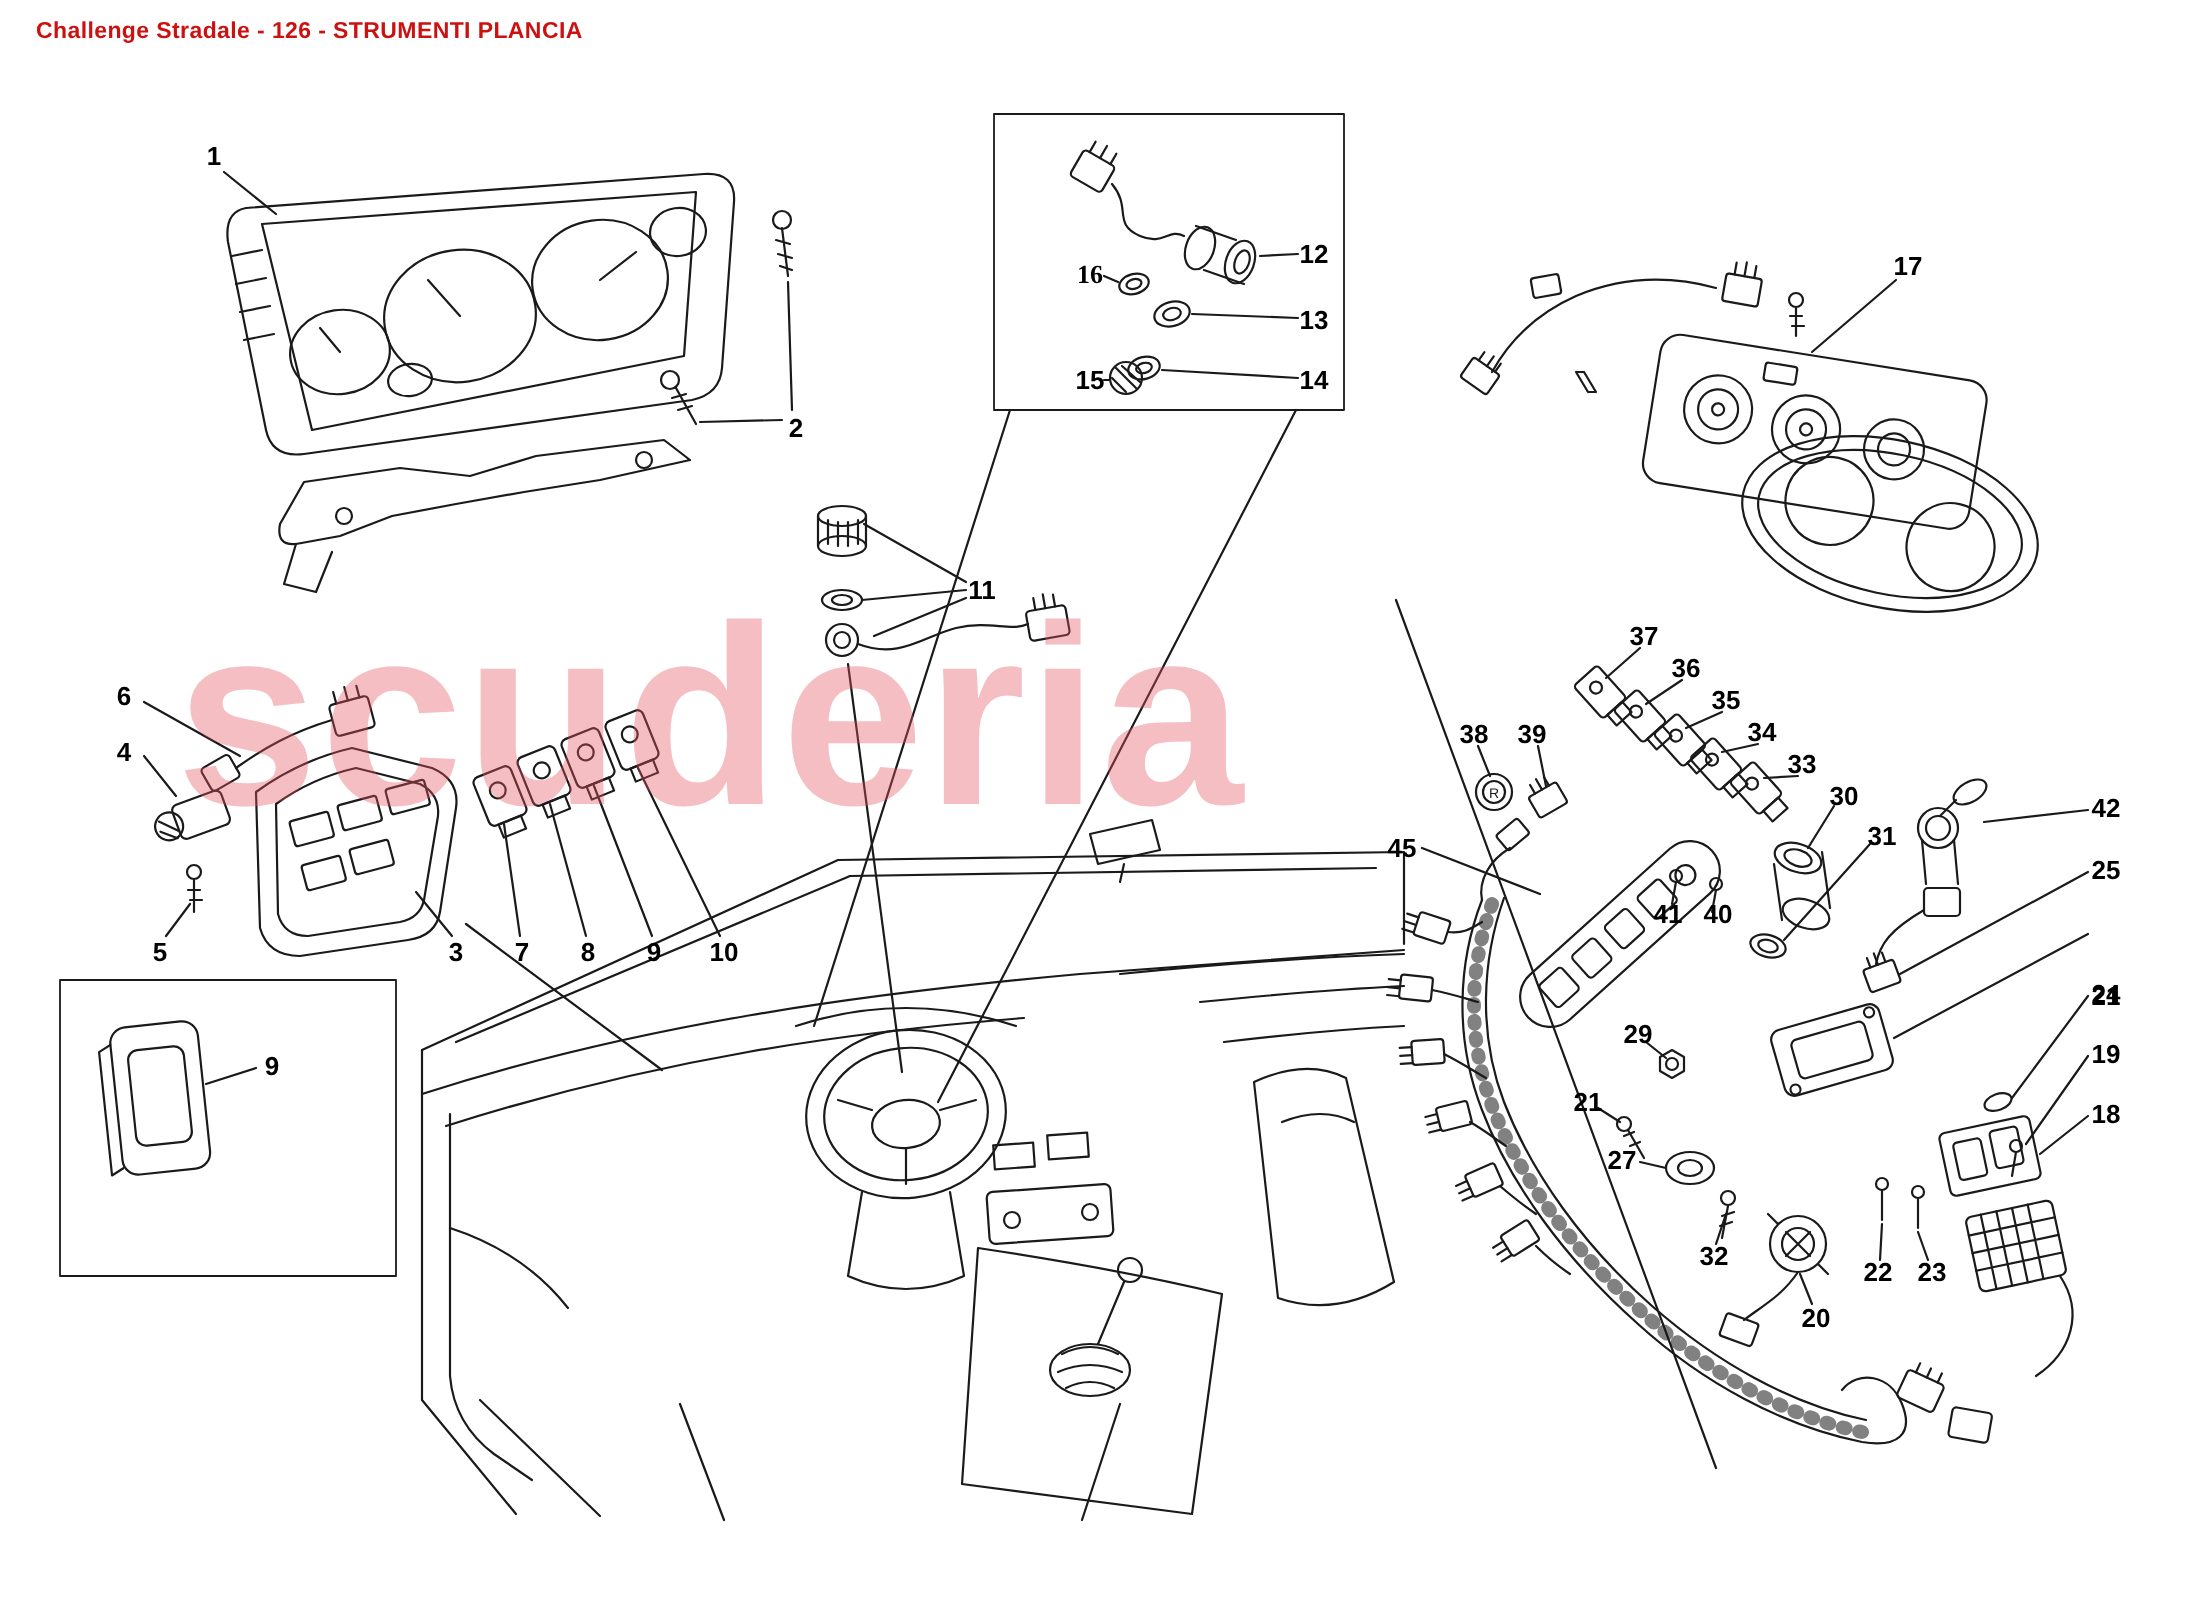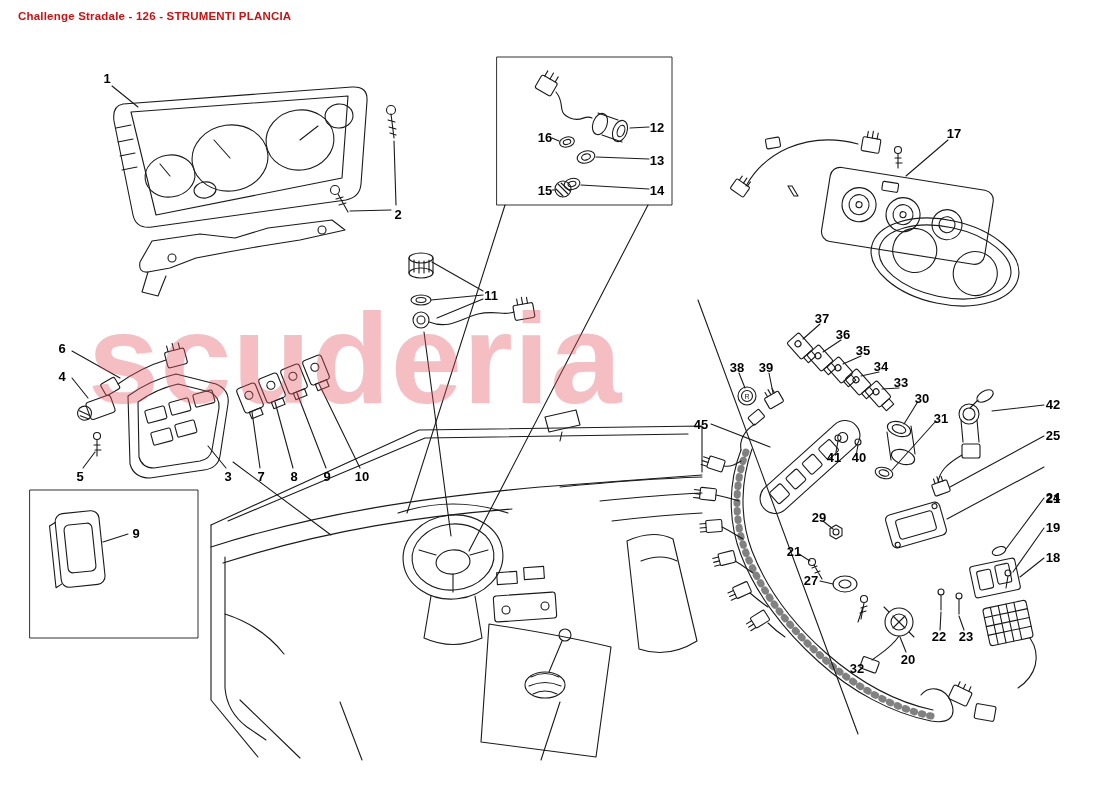--- a/index.html
+++ b/index.html
@@ -434,21 +434,21 @@
           </g>
       </g>
     </g>
   </svg>
 
   <div class="wm-primary">scuderia</div>
 
   <div class="labels-layer">
       <span class="part-label" style="left: 107px; top: 78px;">1</span>
       <span class="part-label" style="left: 398px; top: 214px;">2</span>
-      <span class="part-label" style="left: 545px; top: 137px;">16</span>
+      <span class="part-label" style="left: 545px; top: 137px; font-family: Liberation Serif, serif;">16</span>
       <span class="part-label" style="left: 545px; top: 190px;">15</span>
       <span class="part-label" style="left: 657px; top: 127px;">12</span>
       <span class="part-label" style="left: 657px; top: 160px;">13</span>
       <span class="part-label" style="left: 657px; top: 190px;">14</span>
       <span class="part-label" style="left: 954px; top: 133px;">17</span>
       <span class="part-label" style="left: 62px; top: 348px;">6</span>
       <span class="part-label" style="left: 62px; top: 376px;">4</span>
       <span class="part-label" style="left: 80px; top: 476px;">5</span>
       <span class="part-label" style="left: 228px; top: 476px;">3</span>
       <span class="part-label" style="left: 261px; top: 476px;">7</span>
@@ -471,20 +471,20 @@
       <span class="part-label" style="left: 1053px; top: 466px; margin-top: 32px;">21</span>
       <span class="part-label" style="left: 1053px; top: 497px;">24</span>
       <span class="part-label" style="left: 1053px; top: 527px;">19</span>
       <span class="part-label" style="left: 1053px; top: 557px;">18</span>
       <span class="part-label" style="left: 701px; top: 424px;">45</span>
       <span class="part-label" style="left: 834px; top: 457px;">41</span>
       <span class="part-label" style="left: 859px; top: 457px;">40</span>
       <span class="part-label" style="left: 819px; top: 517px;">29</span>
       <span class="part-label" style="left: 794px; top: 551px;">21</span>
       <span class="part-label" style="left: 811px; top: 580px;">27</span>
-      <span class="part-label" style="left: 857px; top: 628px; margin-top: 40px;">32</span>
+      <span class="part-label" style="left: 857px; top: 628px;">32</span>
       <span class="part-label" style="left: 908px; top: 659px;">20</span>
       <span class="part-label" style="left: 939px; top: 636px;">22</span>
       <span class="part-label" style="left: 966px; top: 636px;">23</span>
     </div>
 
 
 </div>
 
 </body></html>

